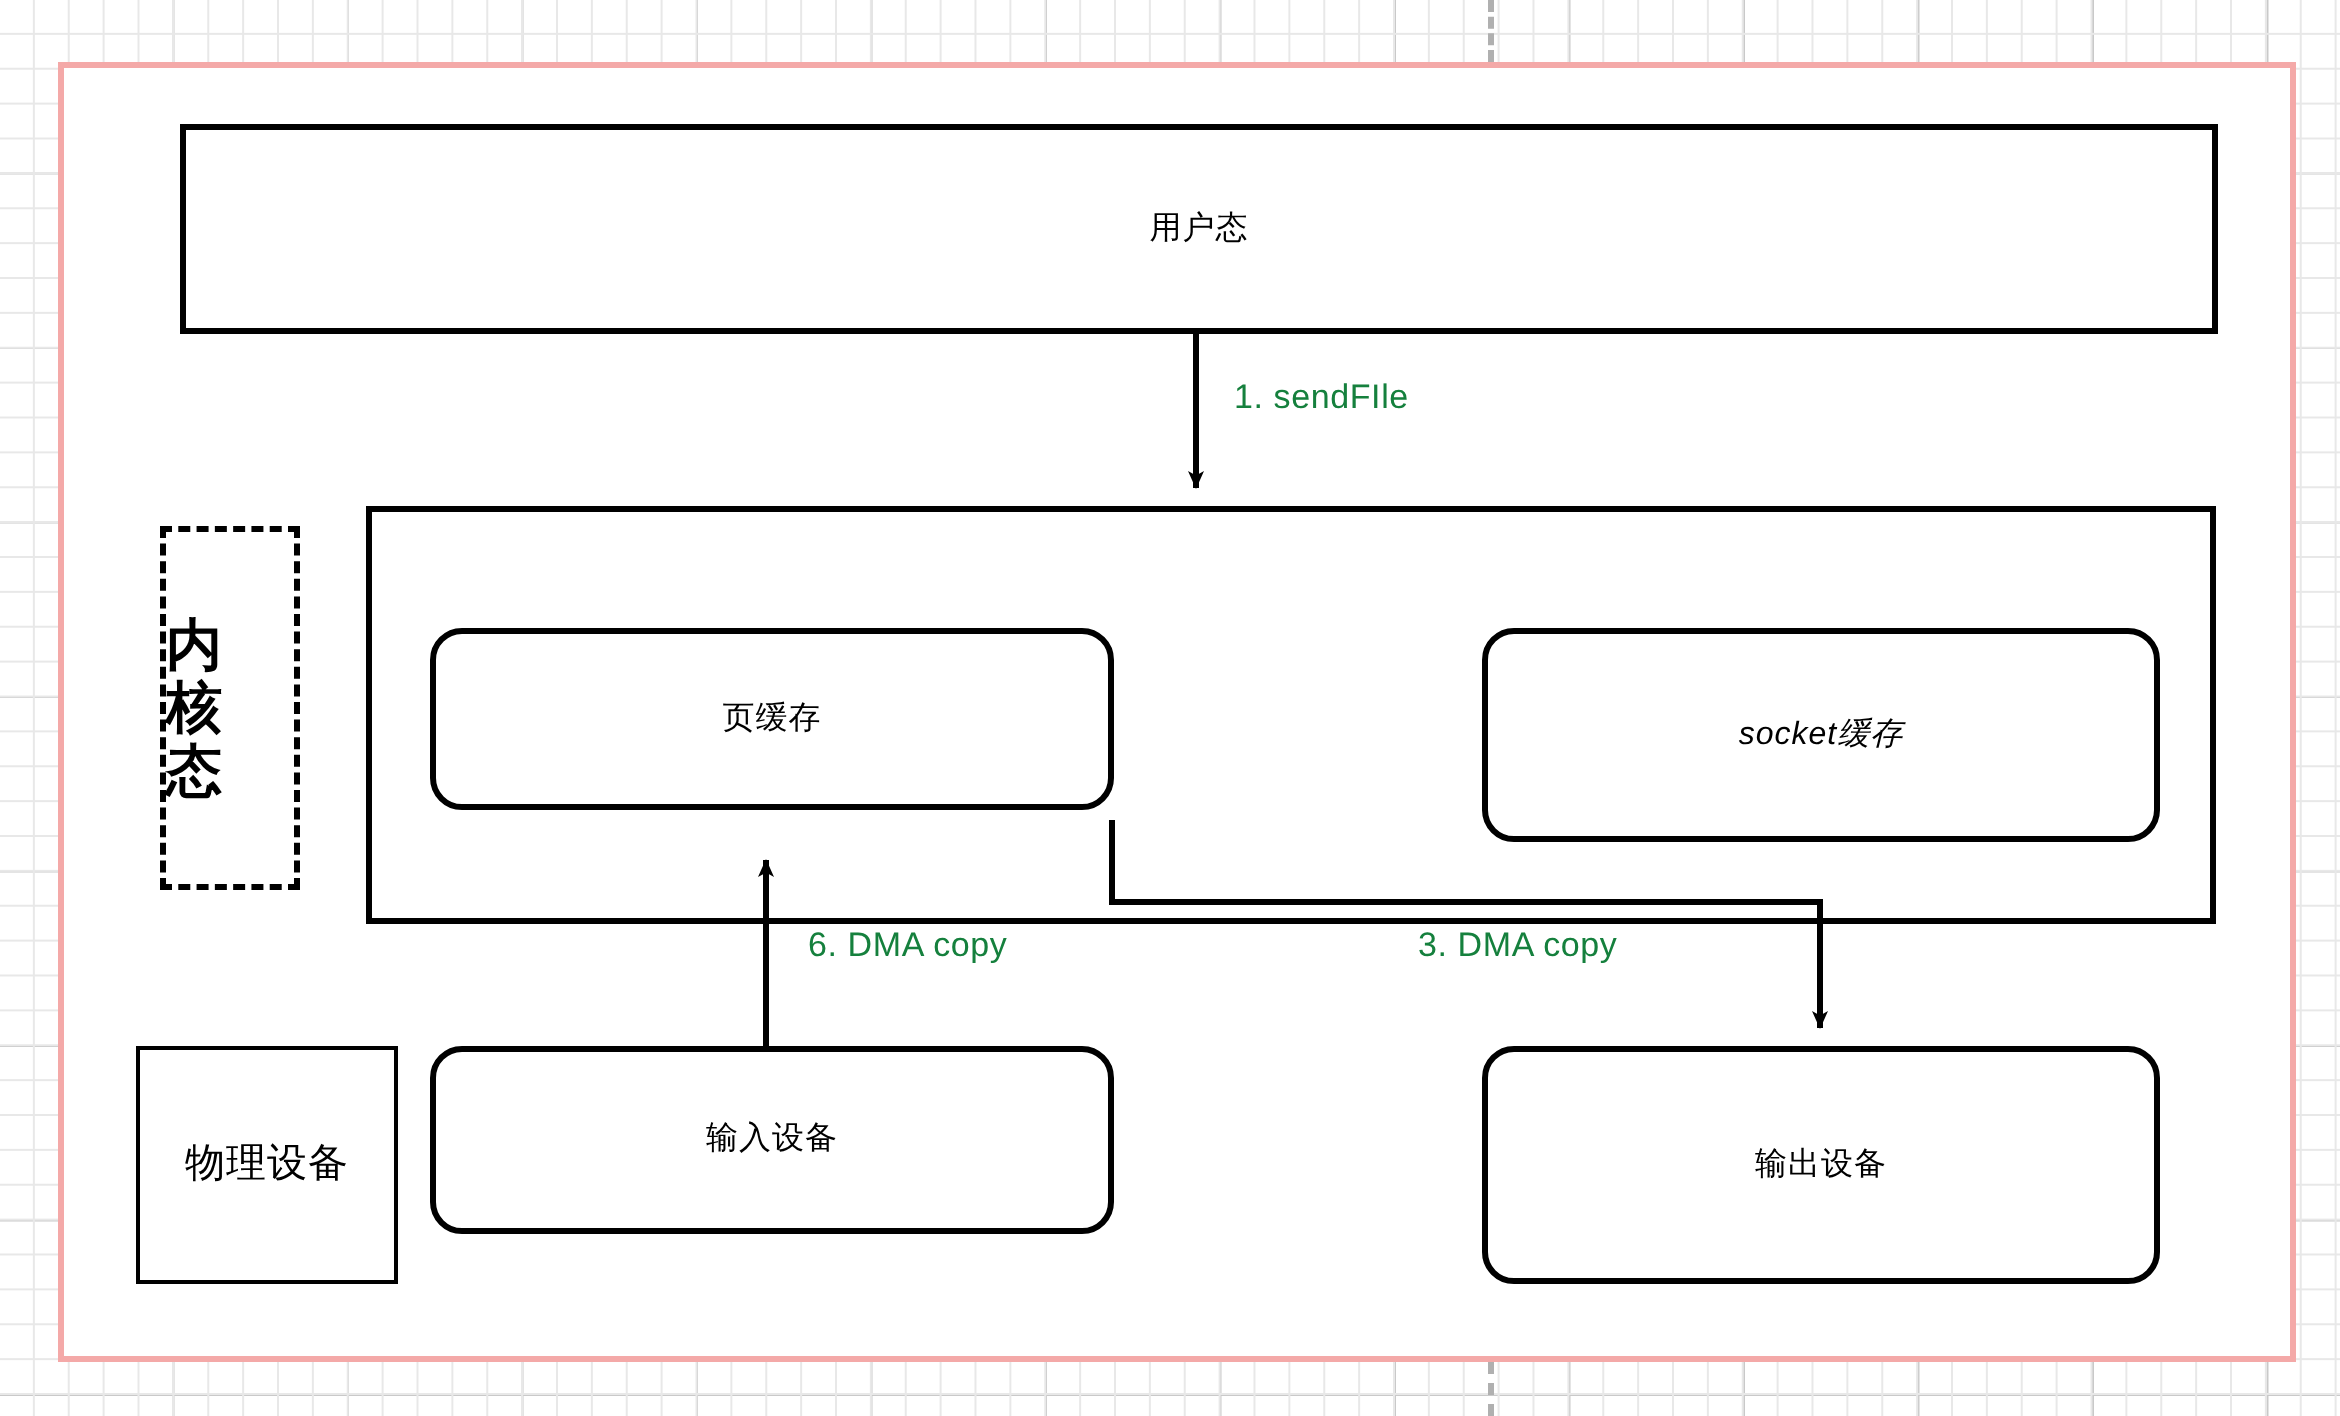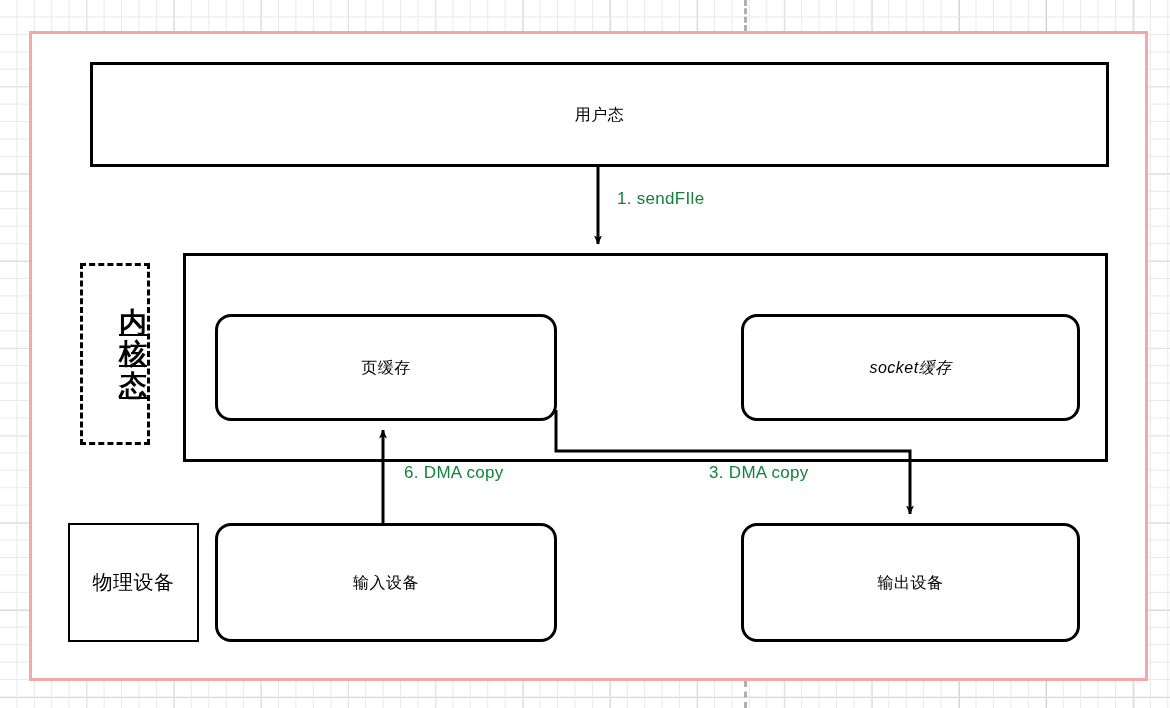--- a/index.html
+++ b/index.html
@@ -70,40 +70,39 @@
     font-size: 16px;
     letter-spacing: 0.5px;
     line-height: 1.25;
   }
   .node.rounded { border-radius: 16px; }
   .node.thin { border-width: 2px; }
 
   
   #node-user-mode     { left: 90px;  top: 62px;  width: 1019px; height: 105px; }
   #node-kernel-mode   { left: 183px; top: 253px; width: 925px;  height: 209px; }
-  #node-page-cache    { left: 215px; top: 314px; width: 342px;  height: 107px; }
+  #node-page-cache    { left: 215px; top: 314px; width: 342px;  height: 91px; }
   #node-socket-cache  { left: 741px; top: 314px; width: 339px;  height: 107px; font-style: italic; }
   #node-physical-dev  { left: 68px;  top: 523px; width: 131px;  height: 119px; font-size: 20px; align-items: center; }
-  #node-input-dev     { left: 215px; top: 523px; width: 342px;  height: 119px; }
+  #node-input-dev     { left: 215px; top: 523px; width: 342px;  height: 94px; }
   #node-output-dev    { left: 741px; top: 523px; width: 339px;  height: 119px; }
 
   
   #node-kernel-label {
     position: absolute;
     left: 80px;
     top: 263px;
     width: 70px;
     height: 182px;
     box-sizing: border-box;
     border: 3px dashed #000000;
     background: #ffffff;
     display: flex;
     align-items: center;
-    justify-content: flex-end;
-    text-decoration: underline;
+    justify-content: flex-start;
   }
   #node-kernel-label .vtext {
     font-size: 28px;
     font-weight: 600;
     line-height: 1.12;
     text-align: center;
     writing-mode: horizontal-tb;
     width: 1em;
     word-break: break-all;
     color: #000;

